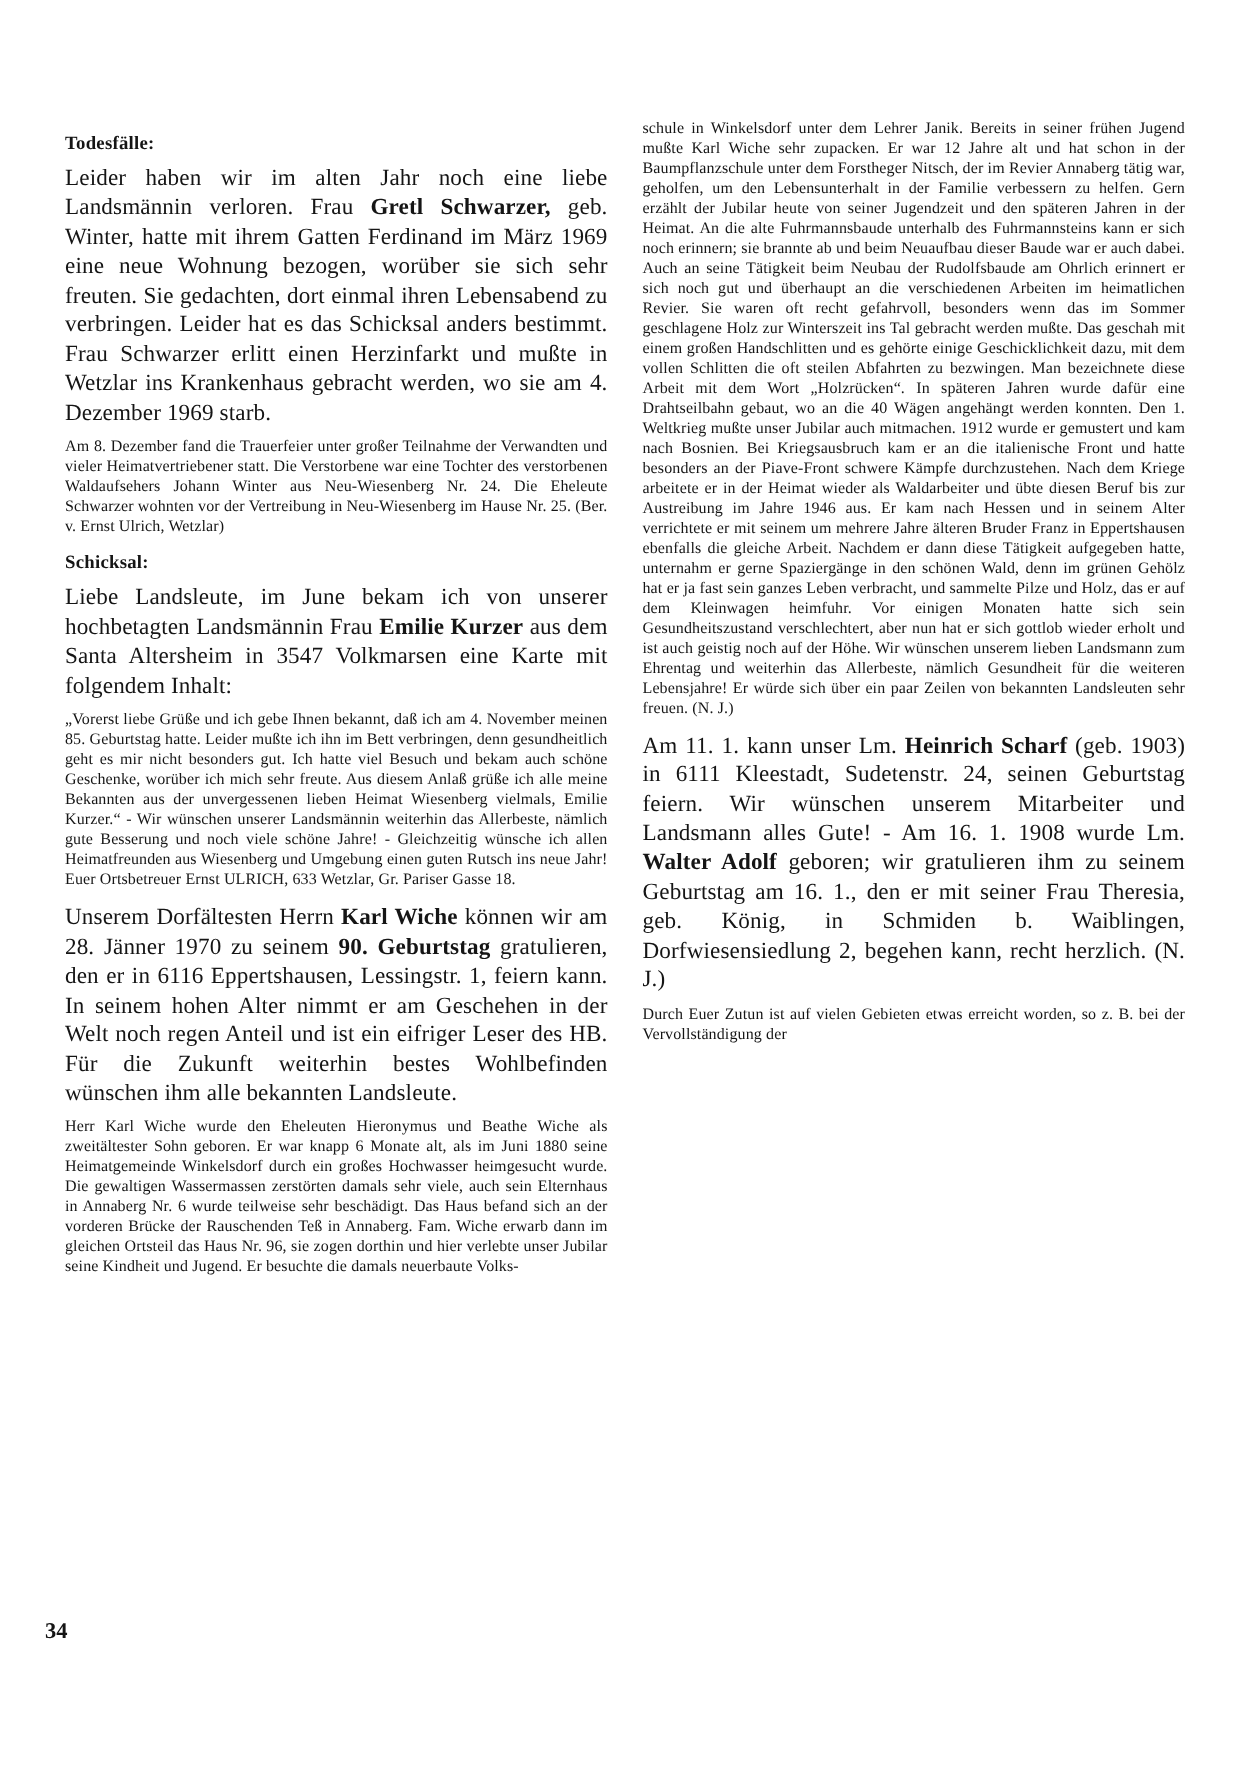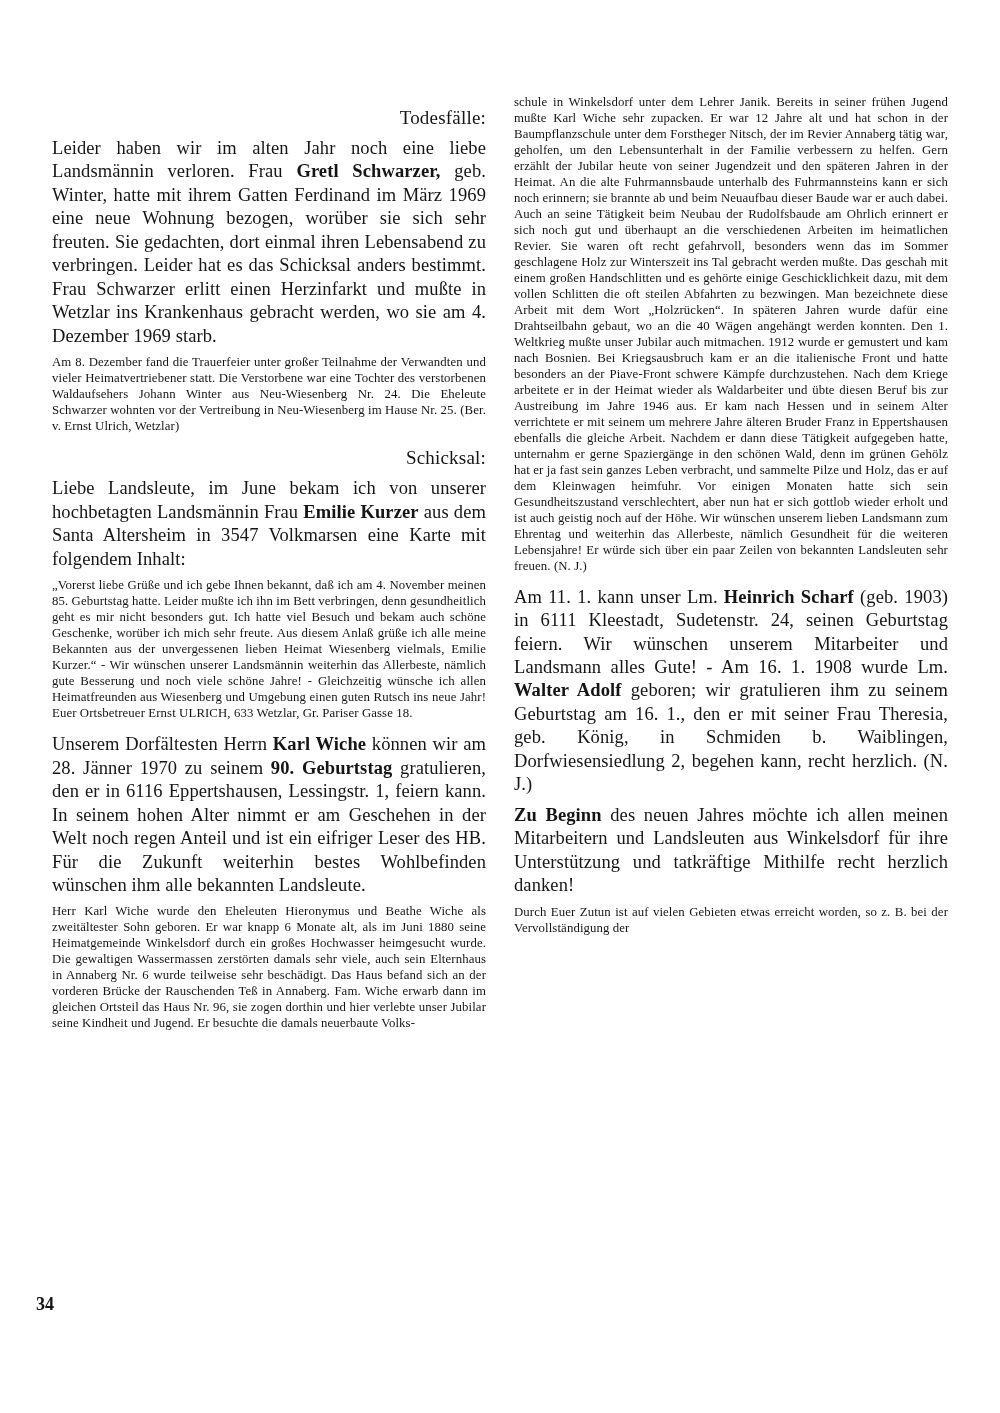--- a/index.html
+++ b/index.html
@@ -11,25 +11,24 @@
     background: #ffffff;
     position: relative;
     padding: 95px 52px 0 52px;
     font-family: "Liberation Serif", "DejaVu Serif", serif;
     color: #151515;
     overflow: hidden;
   }
   .columns { display: flex; gap: 28px; }
   .col { width: 434px; }
   .col h2.heading {
-    font-size: 19px;
-    font-weight: normal;
+    font-size: 15px;
+    font-weight: bold;
     margin: 12px 0 8px 0;
     letter-spacing: 0.2px;
-    text-align: right;
   }
   .col > :first-child { margin-top: 0; }
   p.para { text-align: justify; }
   p.normal {
     font-size: 18.5px;
     line-height: 1.27;
     margin-bottom: 7px;
     letter-spacing: 0.1px;
   }
   p.small {
@@ -59,18 +58,17 @@
         <p class="para small"><span>Am 8. Dezember fand die Trauerfeier unter großer Teilnahme der Verwandten und vieler Heimatvertriebener statt. Die Verstorbene war eine Tochter des verstorbenen Waldaufsehers Johann Winter aus Neu-Wiesenberg Nr. 24. Die Eheleute Schwarzer wohnten vor der Vertreibung in Neu-Wiesenberg im Hause Nr. 25. (Ber. v. Ernst Ulrich, Wetzlar)</span></p>
         <h2 class="heading">Schicksal:</h2>
         <p class="para normal"><span>Liebe Landsleute, im June bekam ich von unserer hochbetagten Landsmännin Frau </span><span class="bold">Emilie Kurzer</span><span> aus dem Santa Altersheim in 3547 Volkmarsen eine Karte mit folgendem Inhalt:</span></p>
         <p class="para small"><span>„Vorerst liebe Grüße und ich gebe Ihnen bekannt, daß ich am 4. November meinen 85. Geburtstag hatte. Leider mußte ich ihn im Bett verbringen, denn gesundheitlich geht es mir nicht besonders gut. Ich hatte viel Besuch und bekam auch schöne Geschenke, worüber ich mich sehr freute. Aus diesem Anlaß grüße ich alle meine Bekannten aus der unvergessenen lieben Heimat Wiesenberg vielmals, Emilie Kurzer.“ - Wir wünschen unserer Landsmännin weiterhin das Allerbeste, nämlich gute Besserung und noch viele schöne Jahre! - Gleichzeitig wünsche ich allen Heimatfreunden aus Wiesenberg und Umgebung einen guten Rutsch ins neue Jahr! Euer Ortsbetreuer Ernst ULRICH, 633 Wetzlar, Gr. Pariser Gasse 18.</span></p>
         <p class="para normal"><span>Unserem Dorfältesten Herrn </span><span class="bold">Karl Wiche</span><span> können wir am 28. Jänner 1970 zu seinem </span><span class="bold">90. Geburtstag</span><span> gratulieren, den er in 6116 Eppertshausen, Lessingstr. 1, feiern kann. In seinem hohen Alter nimmt er am Geschehen in der Welt noch regen Anteil und ist ein eifriger Leser des HB. Für die Zukunft weiterhin bestes Wohlbefinden wünschen ihm alle bekannten Landsleute.</span></p>
         <p class="para small"><span>Herr Karl Wiche wurde den Eheleuten Hieronymus und Beathe Wiche als zweitältester Sohn geboren. Er war knapp 6 Monate alt, als im Juni 1880 seine Heimatgemeinde Winkelsdorf durch ein großes Hochwasser heimgesucht wurde. Die gewaltigen Wassermassen zerstörten damals sehr viele, auch sein Elternhaus in Annaberg Nr. 6 wurde teilweise sehr beschädigt. Das Haus befand sich an der vorderen Brücke der Rauschenden Teß in Annaberg. Fam. Wiche erwarb dann im gleichen Ortsteil das Haus Nr. 96, sie zogen dorthin und hier verlebte unser Jubilar seine Kindheit und Jugend. Er besuchte die damals neuerbaute Volks-</span></p>
       </div>
     <div class="col" id="col-right">
         <p class="para small"><span>schule in Winkelsdorf unter dem Lehrer Janik. Bereits in seiner frühen Jugend mußte Karl Wiche sehr zupacken. Er war 12 Jahre alt und hat schon in der Baumpflanzschule unter dem Forstheger Nitsch, der im Revier Annaberg tätig war, geholfen, um den Lebensunterhalt in der Familie verbessern zu helfen. Gern erzählt der Jubilar heute von seiner Jugendzeit und den späteren Jahren in der Heimat. An die alte Fuhrmannsbaude unterhalb des Fuhrmannsteins kann er sich noch erinnern; sie brannte ab und beim Neuaufbau dieser Baude war er auch dabei. Auch an seine Tätigkeit beim Neubau der Rudolfsbaude am Ohrlich erinnert er sich noch gut und überhaupt an die verschiedenen Arbeiten im heimatlichen Revier. Sie waren oft recht gefahrvoll, besonders wenn das im Sommer geschlagene Holz zur Winterszeit ins Tal gebracht werden mußte. Das geschah mit einem großen Handschlitten und es gehörte einige Geschicklichkeit dazu, mit dem vollen Schlitten die oft steilen Abfahrten zu bezwingen. Man bezeichnete diese Arbeit mit dem Wort „Holzrücken“. In späteren Jahren wurde dafür eine Drahtseilbahn gebaut, wo an die 40 Wägen angehängt werden konnten. Den 1. Weltkrieg mußte unser Jubilar auch mitmachen. 1912 wurde er gemustert und kam nach Bosnien. Bei Kriegsausbruch kam er an die italienische Front und hatte besonders an der Piave-Front schwere Kämpfe durchzustehen. Nach dem Kriege arbeitete er in der Heimat wieder als Waldarbeiter und übte diesen Beruf bis zur Austreibung im Jahre 1946 aus. Er kam nach Hessen und in seinem Alter verrichtete er mit seinem um mehrere Jahre älteren Bruder Franz in Eppertshausen ebenfalls die gleiche Arbeit. Nachdem er dann diese Tätigkeit aufgegeben hatte, unternahm er gerne Spaziergänge in den schönen Wald, denn im grünen Gehölz hat er ja fast sein ganzes Leben verbracht, und sammelte Pilze und Holz, das er auf dem Kleinwagen heimfuhr. Vor einigen Monaten hatte sich sein Gesundheitszustand verschlechtert, aber nun hat er sich gottlob wieder erholt und ist auch geistig noch auf der Höhe. Wir wünschen unserem lieben Landsmann zum Ehrentag und weiterhin das Allerbeste, nämlich Gesundheit für die weiteren Lebensjahre! Er würde sich über ein paar Zeilen von bekannten Landsleuten sehr freuen. (N. J.)</span></p>
         <p class="para normal"><span>Am 11. 1. kann unser Lm. </span><span class="bold">Heinrich Scharf</span><span> (geb. 1903) in 6111 Kleestadt, Sudetenstr. 24, seinen Geburtstag feiern. Wir wünschen unserem Mitarbeiter und Landsmann alles Gute! - Am 16. 1. 1908 wurde Lm. </span><span class="bold">Walter Adolf</span><span> geboren; wir gratulieren ihm zu seinem Geburtstag am 16. 1., den er mit seiner Frau Theresia, geb. König, in Schmiden b. Waiblingen, Dorfwiesensiedlung 2, begehen kann, recht herzlich. (N. J.)</span></p>
-        <p class="para normal"><span class="bold">Zu Beginn</span><span> des neuen Jahres möchte ich allen meinen Mitarbeitern und Landsleuten aus Winkelsdorf für ihre Unterstützung und tatkräftige Mithilfe recht herzlich danken!</span></p>
         <p class="para small"><span>Durch Euer Zutun ist auf vielen Gebieten etwas erreicht worden, so z. B. bei der Vervollständigung der</span></p>
       </div>
   </div>
   <div class="page-number">34</div>
 </div>
 
 </body></html>

